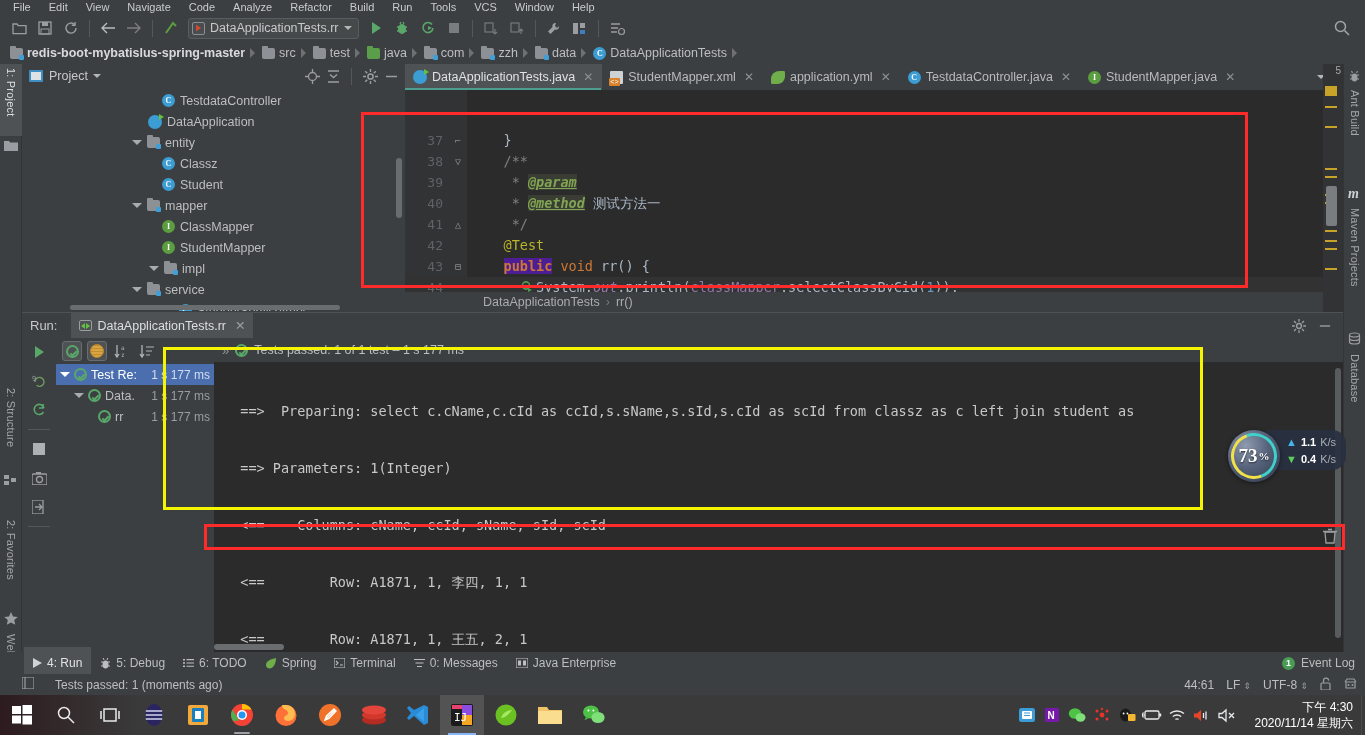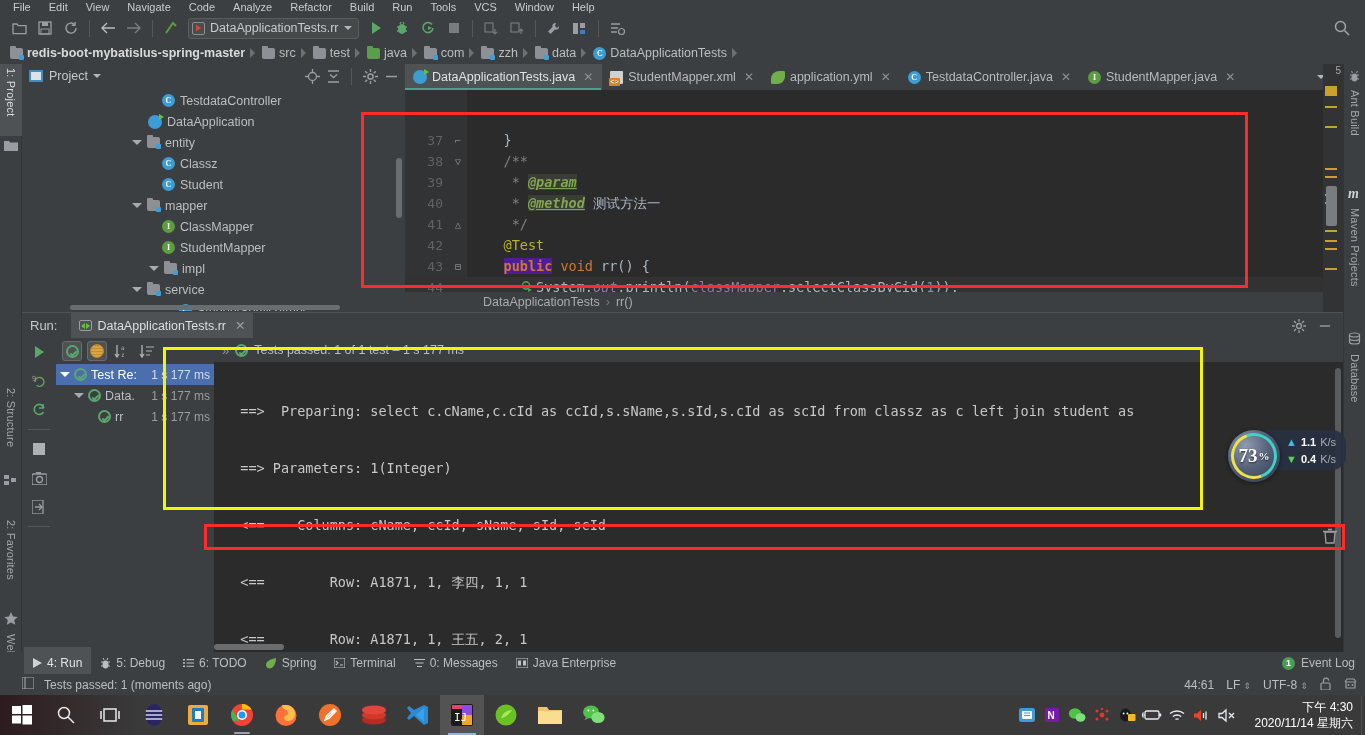--- a/index.html
+++ b/index.html
@@ -394,21 +394,21 @@
   .bb.active { background: #4e5254; color: #e0e2e4; }
   .bb-right { margin-left: auto; display: flex; align-items: center; gap: 6px; padding-right: 10px; }
   .evt-badge {
     width: 13px; height: 13px; border-radius: 50%; background: #499c54;
     color: #fff; font-size: 9px; display: flex; align-items: center;
     justify-content: center; font-weight: bold;
   }
   .statusbar {
     position: absolute; left: 0; top: 674px; width: 1365px; height: 21px;
     background: #3c3f41; display: flex; align-items: center; padding-left: 22px;
-    gap: 10px; font-size: 12px; color: #bcbec0;
+    gap: 21px; font-size: 12px; color: #bcbec0;
   }
   .sb-right { margin-left: auto; display: flex; align-items: center; gap: 12px; padding-right: 8px; }
   .sb-right .updn { font-size: 9px; color: #9a9da1; }
 
   
   .taskbar {
     position: absolute; left: 0; top: 695px; width: 1365px; height: 40px;
     background: linear-gradient(90deg,#2d1b1f 0%,#3a3a3a 10%,#3a3a3a 100%);
     display: flex; align-items: center;
   }

